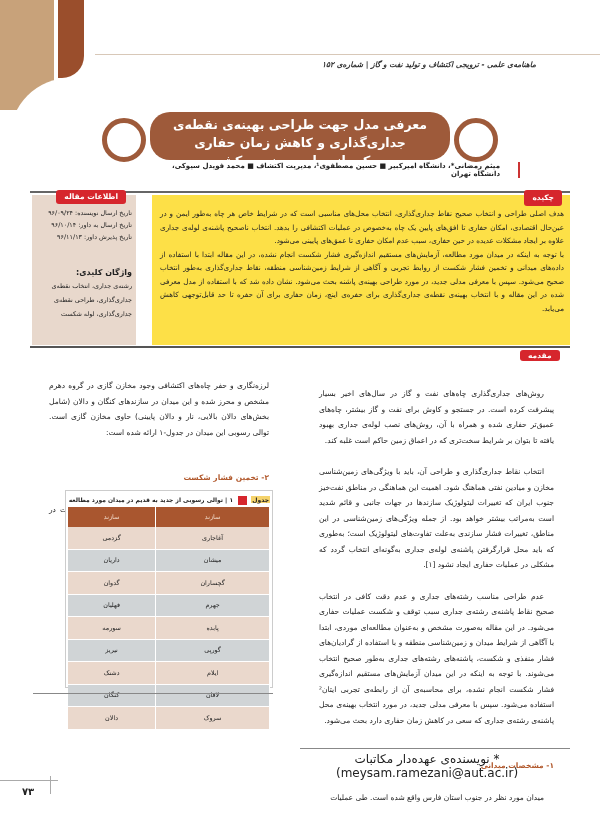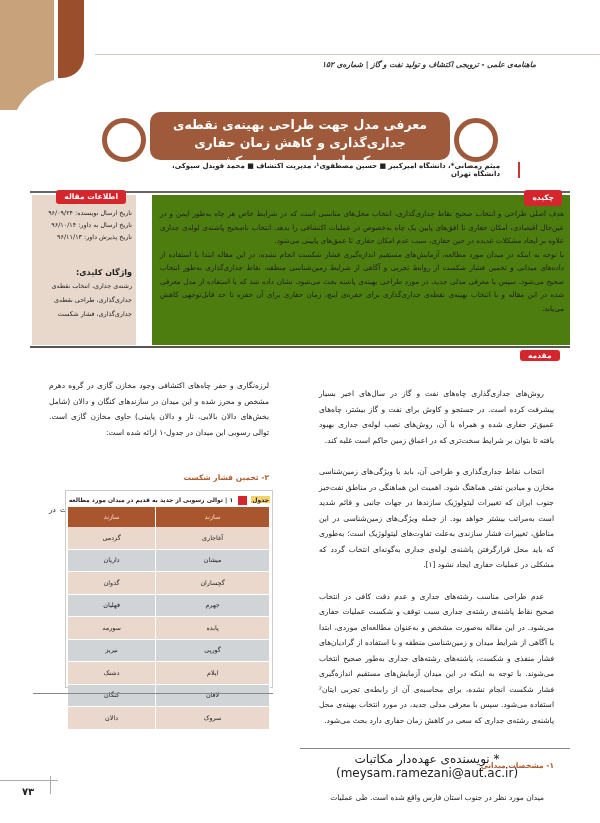--- a/index.html
+++ b/index.html
@@ -7,29 +7,29 @@
          font-family:"DejaVu Sans", sans-serif; color:#222; }
   .deco-tan2 { position:absolute; left:0; top:0; width:54px; height:110px; background:#c8a27a; }
   .deco-white-curve { position:absolute; left:10px; top:78px; width:100px; height:100px; background:#fff;
               border-top-left-radius:60px; }
   .deco-brown { position:absolute; left:58px; top:0; width:26px; height:78px; background:#9a4e2c;
                 border-bottom-right-radius:22px; }
   .header-line { position:absolute; left:95px; right:0; top:54px; height:1px; background:#d8c8b8; }
   .journal { position:absolute; left:96px; top:60px; width:440px; direction:rtl; text-align:right;
              font-size:7.5px; font-weight:bold; color:#333;font-style:italic; }
   .title-banner { position:absolute; left:150px; top:112px; width:300px; height:44px; background:#9e5a3a;
-                  border-radius:10px; color:#fff; direction:rtl; text-align:center; font-weight:bold;
+                  border-radius:20px; color:#fff; direction:rtl; text-align:center; font-weight:bold;
                   font-size:12.5px; line-height:18px; padding-top:4px; }
   .title-banner .swirl-r, .title-banner .swirl-l { position:absolute; top:6px; width:34px; height:34px;
                   border:5px solid #9e5a3a; border-radius:50%; background:transparent; }
   .swirl-r { right:-48px; } .swirl-l { left:-48px; }
   .authors { position:absolute; left:160px; top:162px; width:340px; direction:rtl; text-align:right;
              font-size:7px; font-weight:bold; border-right:2px solid #c33; padding-right:18px; }
   .topline { position:absolute; left:30px; top:191px; width:540px; height:2px; background:#666; }
-  .abstract { position:absolute; left:152px; top:195px; width:418px; height:150px; background:#4d7c0f;
+  .abstract { position:absolute; left:152px; top:195px; width:418px; height:150px; background:#fde047;
               direction:rtl; text-align:justify; font-size:7.2px; line-height:13.5px; padding:12px 6px 0 8px; box-sizing:border-box; }
   .info { position:absolute; left:32px; top:195px; width:104px; height:150px; background:#e8d8cc;
           direction:rtl; text-align:right; font-size:6.4px; line-height:12px; padding:12px 4px 0 4px; box-sizing:border-box; }
   .tag { position:absolute; background:#d6262d; color:#fff; font-weight:bold; font-size:7.5px;
          padding:1px 8px; border-radius:3px; }
   .bottomline { position:absolute; left:30px; top:346px; width:540px; height:1.5px; background:#555; }
   .col-right { position:absolute; left:303px; top:370px; width:267px; direction:rtl; text-align:justify;
                font-size:7.5px; line-height:15.5px; }
   .col-left { position:absolute; left:33px; top:362px; width:252px; direction:rtl; text-align:justify;
               font-size:7.5px; line-height:15.5px; }
@@ -77,21 +77,21 @@
   <div>با توجه به اینکه در میدان مورد مطالعه، آزمایش‌های مستقیم اندازه‌گیری فشار شکست انجام نشده، در این مقاله ابتدا با استفاده از داده‌های میدانی و تخمین فشار شکست از روابط تجربی و آگاهی از شرایط زمین‌شناسی منطقه، نقاط جداری‌گذاری به‌طور انتخاب صحیح می‌شود. سپس با معرفی مدلی جدید، در مورد طراحی بهینه‌ی پاشنه بحث می‌شود. نشان داده شد که با استفاده از مدل معرفی شده در این مقاله و با انتخاب بهینه‌ی نقطه‌ی جداری‌گذاری برای حفره‌ی اینچ، زمان حفاری برای آن حفره تا حد قابل‌توجهی کاهش می‌یابد.</div>
 </div>
 
 <div class="info">
   <span class="tag" style="right:10px; top:-5px;">اطلاعات مقاله</span>
   <div>تاریخ ارسال نویسنده: ۹۶/۰۹/۲۴</div>
   <div>تاریخ ارسال به داور: ۹۶/۱۰/۱۴</div>
   <div>تاریخ پذیرش داور: ۹۶/۱۱/۱۳</div>
   <div style="height:24px"></div>
   <div style="font-weight:bold; font-size:8px;">واژگان کلیدی:</div>
-  <div style="line-height:14px;">رشته‌ی جداری، انتخاب نقطه‌ی جداری‌گذاری، طراحی نقطه‌ی جداری‌گذاری، فشار شکست</div>
+  <div style="line-height:14px;">رشته‌ی جداری، انتخاب نقطه‌ی جداری‌گذاری، طراحی نقطه‌ی جداری‌گذاری، لوله شکست</div>
 </div>
 
 <div class="bottomline"></div>
 <span class="tag" style="left:520px; top:350px;">مقدمه</span>
 
 <div class="col-right">
   <p>روش‌های جداری‌گذاری چاه‌های نفت و گاز در سال‌های اخیر بسیار پیشرفت کرده است. در جستجو و کاوش برای نفت و گاز بیشتر، چاه‌های عمیق‌تر حفاری شده و همراه با آن، روش‌های نصب لوله‌ی جداری بهبود یافته تا بتوان بر شرایط سخت‌تری که در اعماق زمین حاکم است غلبه کند.</p>
   <p>انتخاب نقاط جداری‌گذاری و طراحی آن، باید با ویژگی‌های زمین‌شناسی مخازن و میادین نفتی هماهنگ شود. اهمیت این هماهنگی در مناطق نفت‌خیز جنوب ایران که تغییرات لیتولوژیک سازندها در جهات جانبی و قائم شدید است به‌مراتب بیشتر خواهد بود. از جمله ویژگی‌های زمین‌شناسی در این مناطق، تغییرات فشار سازندی به‌علت تفاوت‌های لیتولوژیک است؛ به‌طوری که باید محل قرارگرفتن پاشنه‌ی لوله‌ی جداری به‌گونه‌ای انتخاب گردد که مشکلی در عملیات حفاری ایجاد نشود [۱].</p>
   <p>عدم طراحی مناسب رشته‌های جداری و عدم دقت کافی در انتخاب صحیح نقاط پاشنه‌ی رشته‌ی جداری سبب توقف و شکست عملیات حفاری می‌شود. در این مقاله به‌صورت مشخص و به‌عنوان مطالعه‌ای موردی، ابتدا با آگاهی از شرایط میدان و زمین‌شناسی منطقه و با استفاده از گرادیان‌های فشار منفذی و شکست، پاشنه‌های رشته‌های جداری به‌طور صحیح انتخاب می‌شوند. با توجه به اینکه در این میدان آزمایش‌های مستقیم اندازه‌گیری فشار شکست انجام نشده، برای محاسبه‌ی آن از رابطه‌ی تجربی ایتان² استفاده می‌شود. سپس با معرفی مدلی جدید، در مورد انتخاب بهینه‌ی محل پاشنه‌ی رشته‌ی جداری که سعی در کاهش زمان حفاری دارد بحث می‌شود.</p>
   <div style="height:10px"></div>

